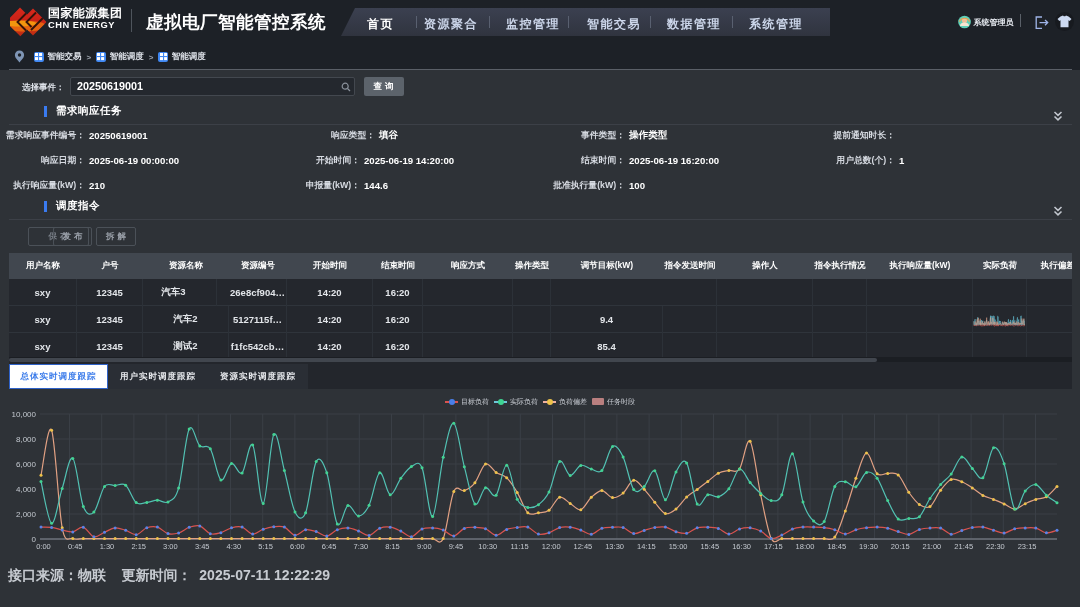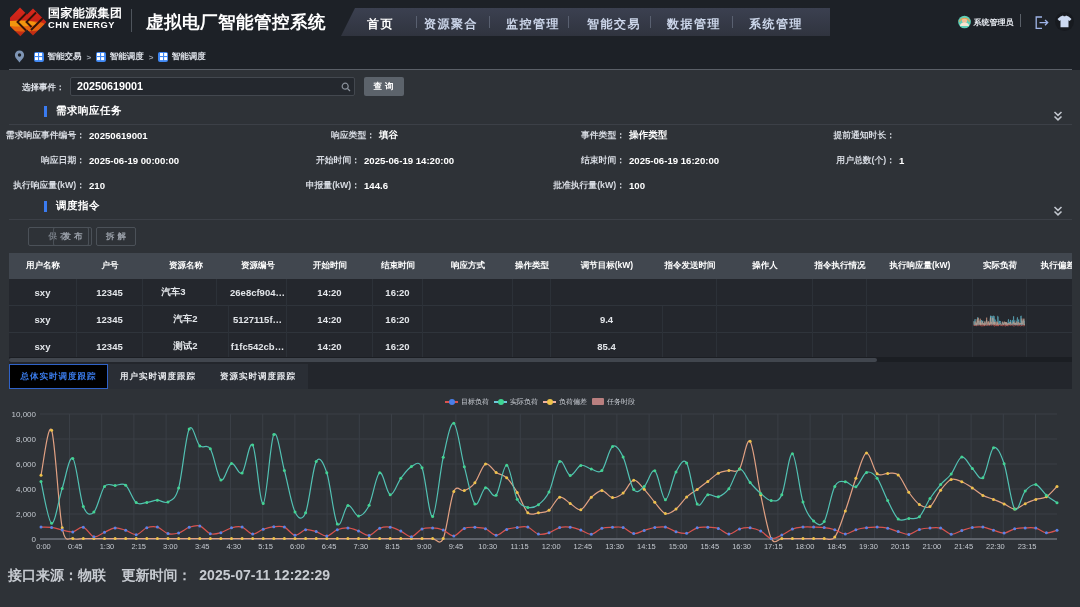--- a/index.html
+++ b/index.html
@@ -34,21 +34,21 @@
 .gbtn{position:absolute;top:227px;height:19px;border:1px solid #4b5158;border-radius:2px;color:#9ba1aa;font-size:8.5px;font-weight:bold;text-align:center;line-height:17px;letter-spacing:3px;padding-left:3px;}
 
 #tbl{position:absolute;left:9px;top:253px;width:1063px;height:107px;overflow:hidden;}
 .th{position:absolute;top:0;height:26px;background:#41474f;color:#fff;font-size:8.5px;font-weight:bold;display:flex;align-items:center;justify-content:center;}
 .tr{position:absolute;height:27px;background:#24272d;border-bottom:1px solid #2f343b;}
 .td{position:absolute;height:27px;font-size:9.5px;font-weight:bold;color:#e3e6ea;display:flex;align-items:center;justify-content:center;border-right:1px solid #2c3138;}
 #scrollbar{position:absolute;left:9px;top:357px;width:1063px;height:5px;background:#1b1e23;}#tabstrip{position:absolute;left:9px;top:362px;width:1063px;height:27px;background:#23262c;}
 #scrollthumb{position:absolute;left:0;top:0.5px;width:868px;height:4px;background:#41464e;border-radius:2px;}
 
 .tab{position:absolute;top:364px;height:25px;font-size:8.5px;font-weight:bold;display:flex;align-items:center;justify-content:center;letter-spacing:1px;}
-#tab1{left:9px;width:99px;color:#3a7bea;border:1px solid #2f62c8;background:#000000;}
+#tab1{left:9px;width:99px;color:#3a7bea;border:1px solid #2f62c8;background:#ffffff;}
 #tab2{left:108px;width:100px;color:#e8eaee;background:#2a2e35;border:1px solid #2a2e35;}
 #tab3{left:208px;width:100px;color:#e8eaee;background:#2a2e35;border:1px solid #2a2e35;}
 
 #legend{position:absolute;left:0;top:395px;width:1080px;height:13px;display:flex;align-items:center;justify-content:center;font-size:7px;color:#c9cdd4;}
 .litem{display:flex;align-items:center;margin:0 2.5px;}
 .lmark{position:relative;width:13px;height:8px;margin-right:3px;}
 .lline{position:absolute;left:0;top:3.5px;width:13px;height:1.5px;}
 .ldot{position:absolute;left:3.5px;top:1px;width:6px;height:6px;border-radius:50%;}
 .lrect{width:12px;height:7px;background:#b97f7f;border-radius:1px;margin-right:3px;}
 

